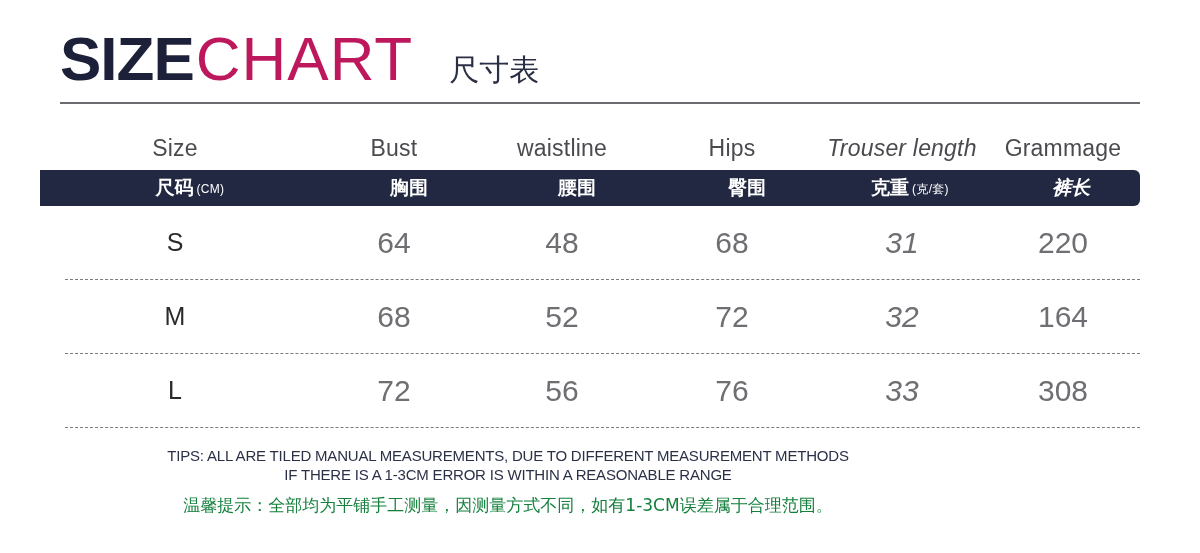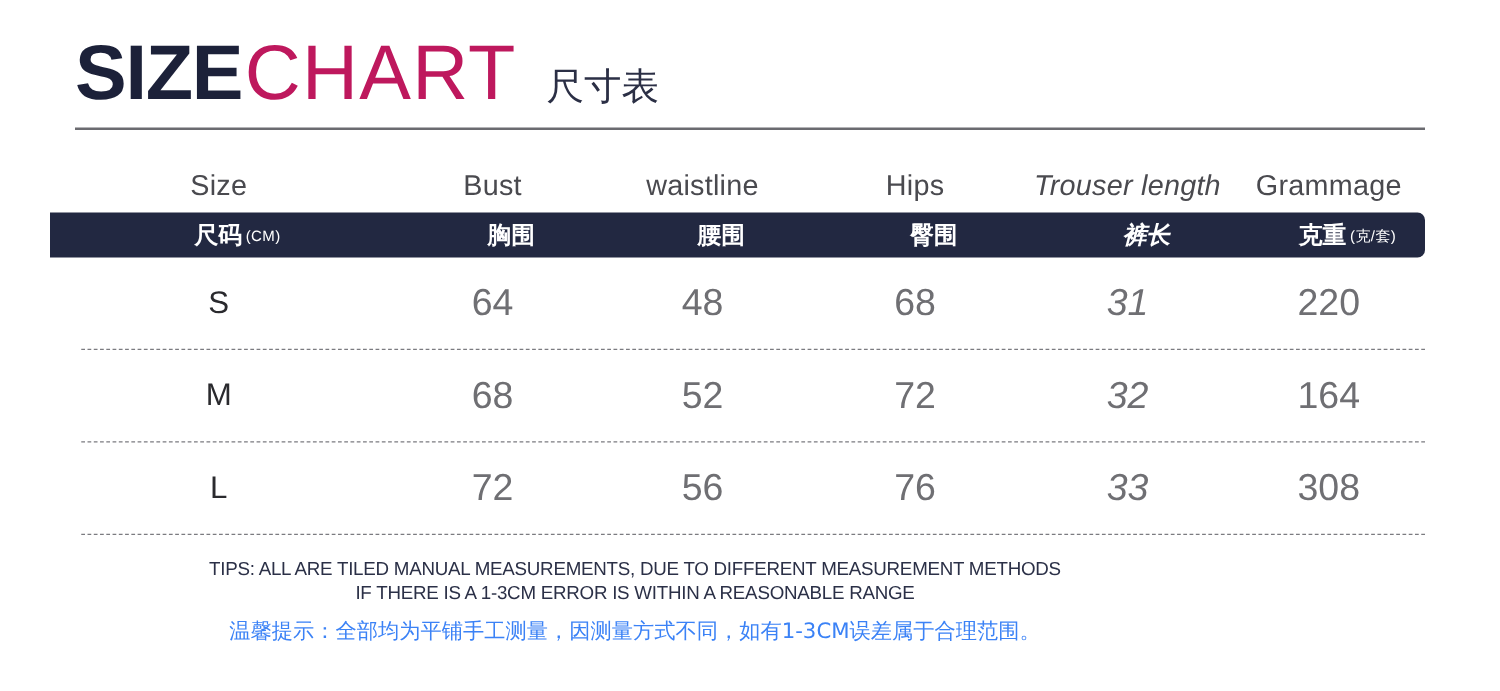--- a/index.html
+++ b/index.html
@@ -44,21 +44,21 @@
     color: #be185d;
     letter-spacing: 1px;
     margin-left: 2px;
   }
   .title-cn {
     font-family: "DejaVu Sans", sans-serif;
     font-weight: 400;
     font-size: 30px;
     line-height: 1;
     color: #2b2f45;
-    margin-left: 24px;
+    margin-left: 36px;
   }
 
   .title-rule {
     position: absolute;
     left: 60px;
     top: 102px;
     width: 1080px;
     height: 2px;
     background: #6b6b70;
   }
@@ -178,21 +178,21 @@
     font-size: 15px;
     line-height: 19px;
     color: #2b3047;
     letter-spacing: -0.2px;
   }
   .tip-cn {
     font-family: "DejaVu Sans", sans-serif;
     font-weight: 400;
     font-size: 17px;
     line-height: 24px;
-    color: #3b82f6;
+    color: #15803d;
     margin-top: 9px;
   }
 </style>
 </head>
 <body>
 
 <div class="page">
 
   <div class="title-block">
     <span class="title-bold">SIZE</span>
@@ -212,22 +212,22 @@
       <div class="cell c4">Trouser length</div>
       <div class="cell c5">Grammage</div>
     </div>
 
     <div class="row row-head-cn">
       <div class="navy-bar"></div>
       <div class="cell c0"><span>尺码</span><span class="sub">(CM)</span></div>
       <div class="cell c1">胸围</div>
       <div class="cell c2">腰围</div>
       <div class="cell c3">臀围</div>
+      <div class="cell c5"><span>克重</span><span class="sub">(克/套)</span></div>
       <div class="cell c4">裤长</div>
-      <div class="cell c5"><span>克重</span><span class="sub">(克/套)</span></div>
     </div>
 
     <div class="row row-data">
       <div class="cell c0">S</div>
       <div class="cell c1">64</div>
       <div class="cell c2">48</div>
       <div class="cell c3">68</div>
       <div class="cell c4">31</div>
       <div class="cell c5">220</div>
     </div>

